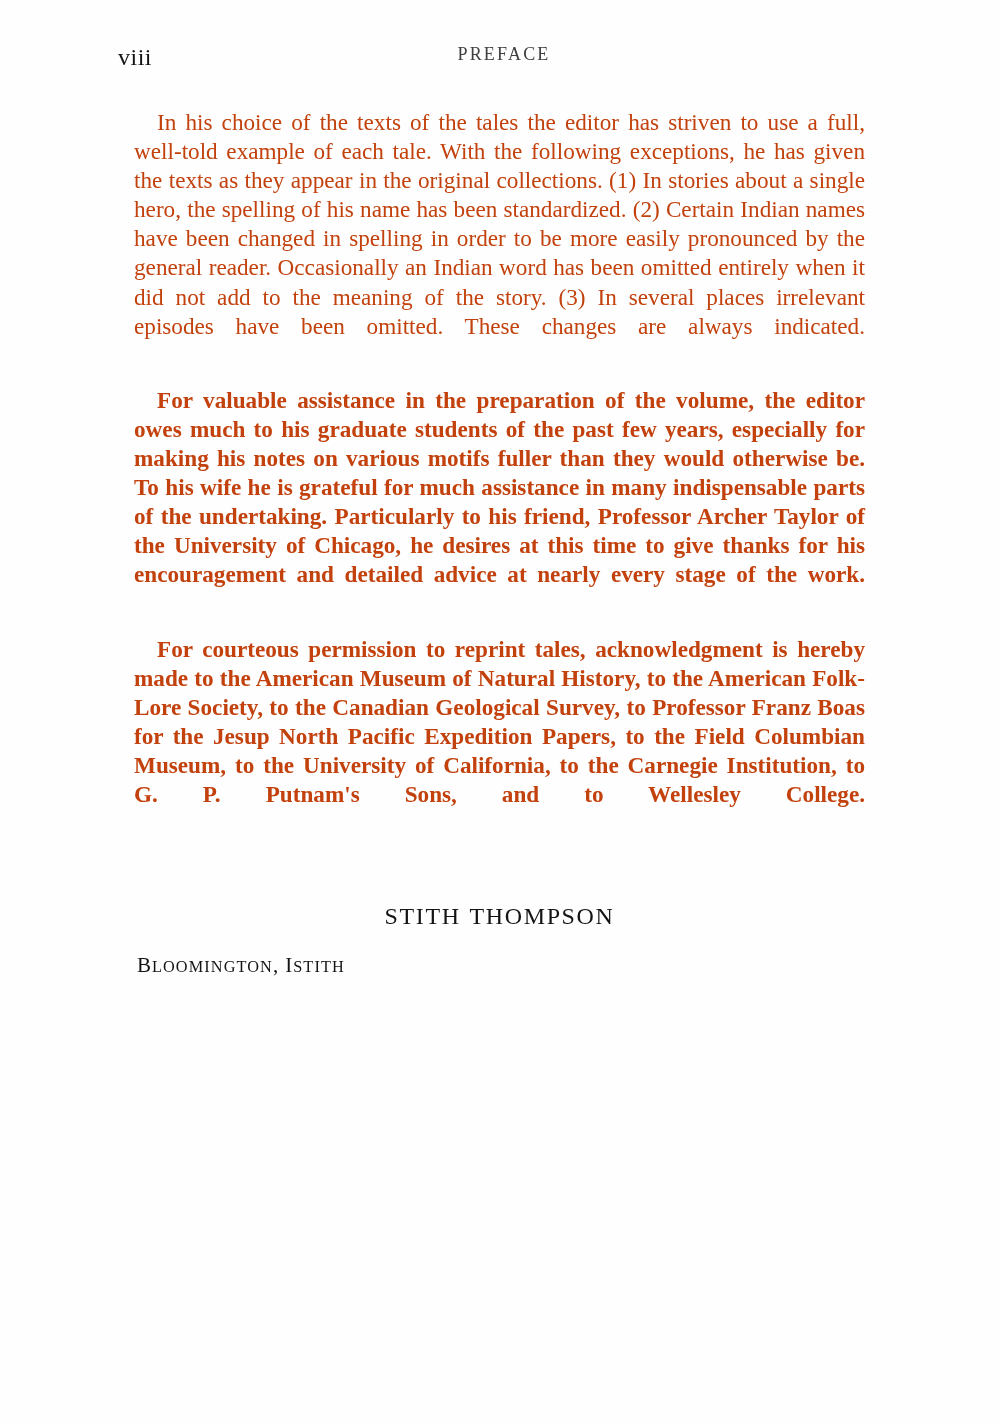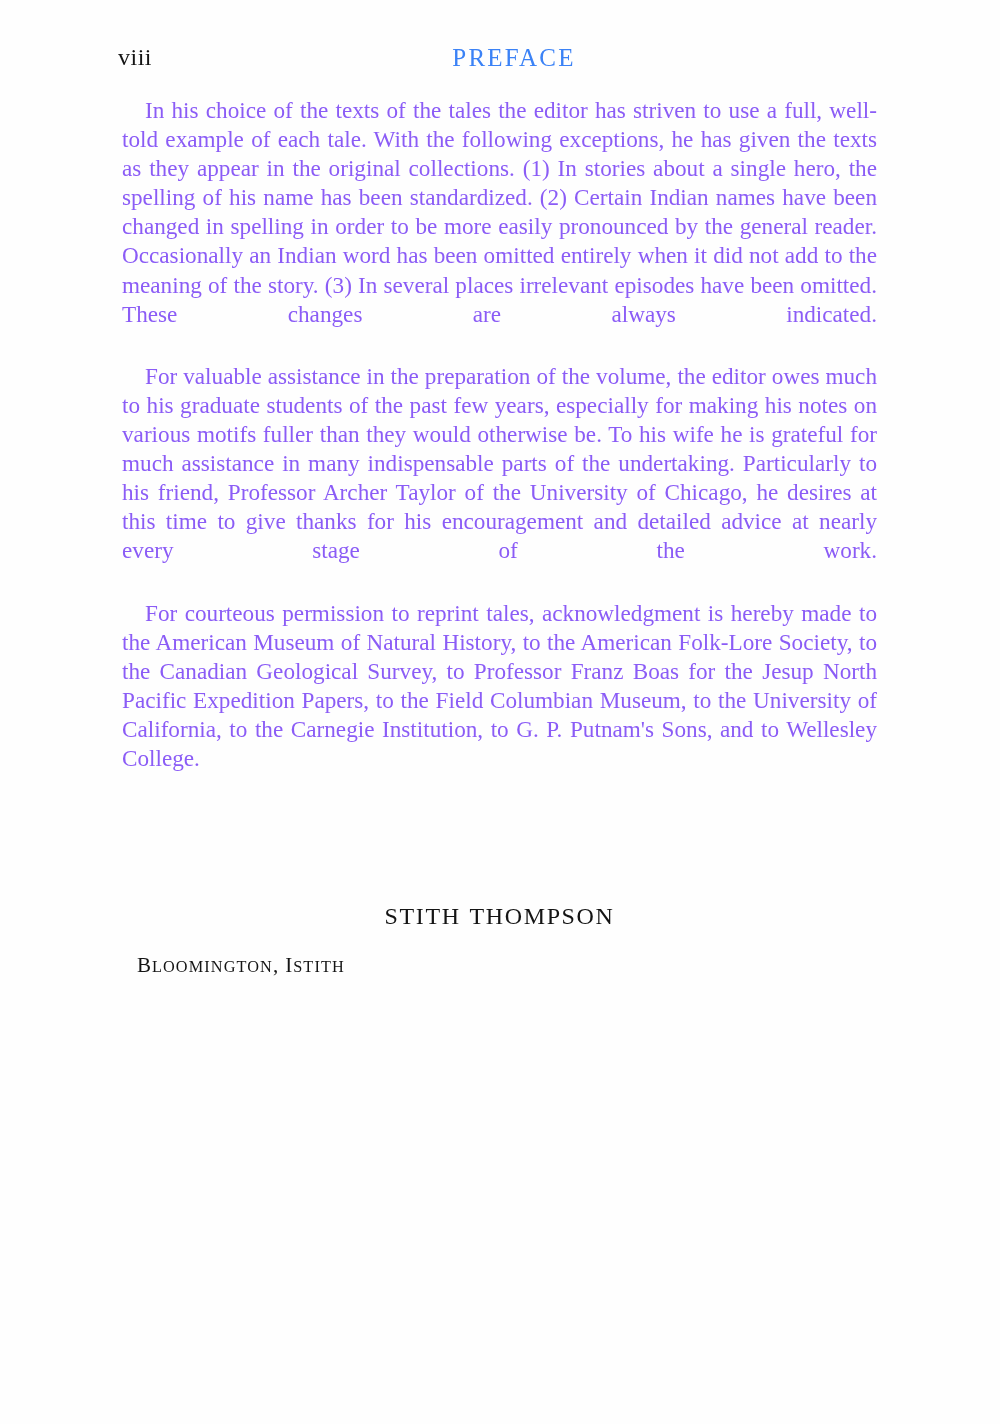--- a/index.html
+++ b/index.html
@@ -37,51 +37,52 @@
   .folio {
     position: absolute;
     left: 0;
     top: 0;
     font-size: 24px;
     letter-spacing: 0.5px;
     color: #141414;
   }
   .head-title {
     position: absolute;
-    left: 15px;
+    left: 5px;
     top: 0;
     width: 762px;
     text-align: center;
-    font-size: 25px;
+    font-size: 18px;
     letter-spacing: 2.2px;
-    color: #3b82f6;
+    color: #404040;
     
     transform: translateX(0px);
   }
 
   
   .textblock {
     position: absolute;
     left: 118px;
     top: 92px;
     width: 763px;
   }
 
   .para {
-    margin: 4px;
+    margin: 16px;
     text-align: justify;
     text-justify: inter-word;
     font-size: 23.2px;
     line-height: 29.1px;
     text-indent: 23px;
-    color: #8b5cf6;
+    color: #c2410c;
     word-spacing: 0.2px;
   }
   .para + .para {
     margin-top: 0;
+    font-weight: bold;
   }
   
   .para::after {
     content: "";
     display: inline-block;
     width: 100%;
   }
 
   
   .signature {

